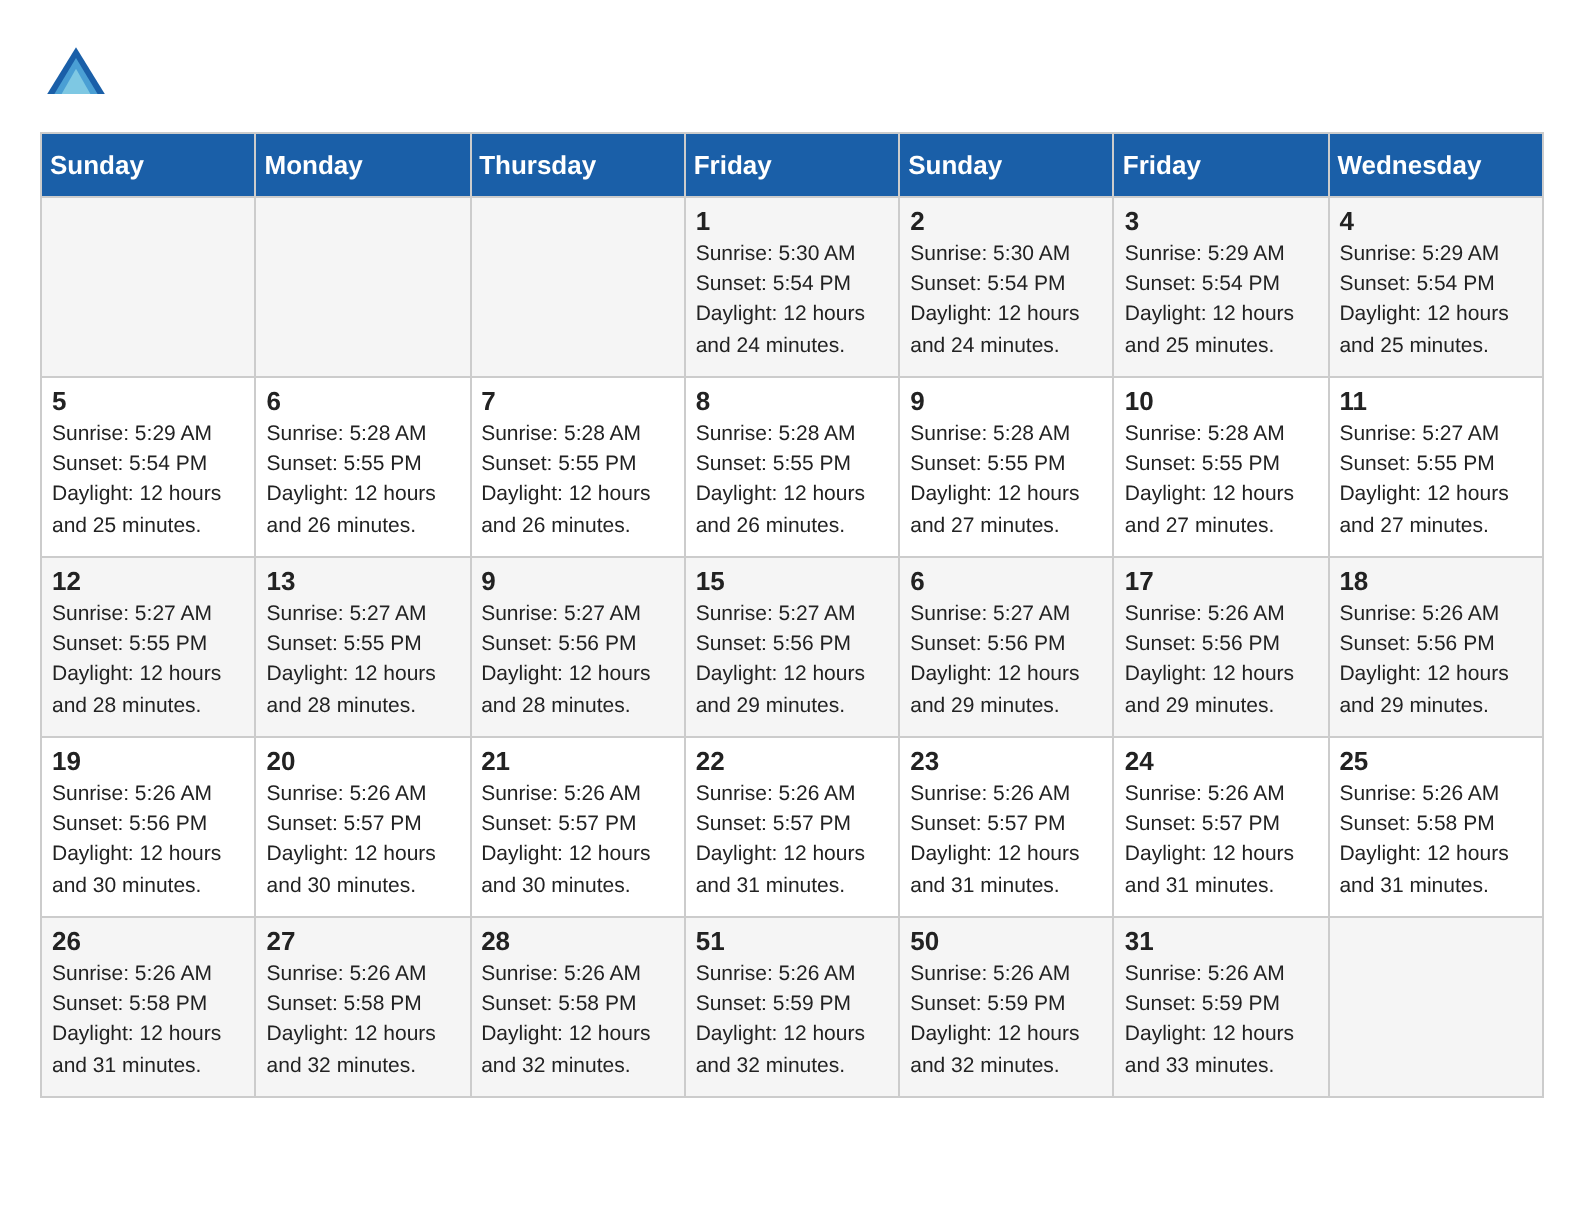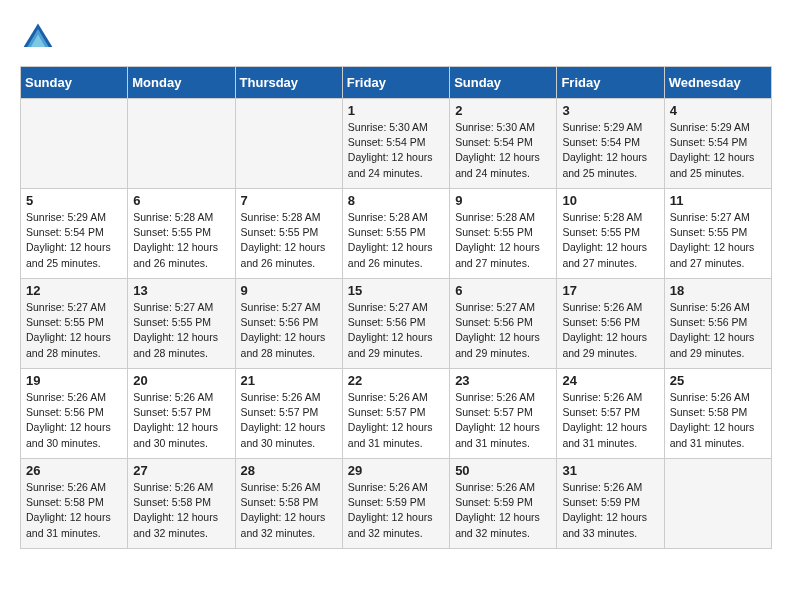--- a/index.html
+++ b/index.html
@@ -247,21 +247,21 @@
         </td>
         <td>
           <span class="day-num">27</span>
           <div class="cell-info">Sunrise: 5:26 AM<br>Sunset: 5:58 PM<br>Daylight: 12 hours<br>and 32 minutes.</div>
         </td>
         <td>
           <span class="day-num">28</span>
           <div class="cell-info">Sunrise: 5:26 AM<br>Sunset: 5:58 PM<br>Daylight: 12 hours<br>and 32 minutes.</div>
         </td>
         <td>
-          <span class="day-num">29</span>
+          <span class="day-num">51</span>
           <div class="cell-info">Sunrise: 5:26 AM<br>Sunset: 5:59 PM<br>Daylight: 12 hours<br>and 32 minutes.</div>
         </td>
         <td>
           <span class="day-num">50</span>
           <div class="cell-info">Sunrise: 5:26 AM<br>Sunset: 5:59 PM<br>Daylight: 12 hours<br>and 32 minutes.</div>
         </td>
         <td>
           <span class="day-num">31</span>
           <div class="cell-info">Sunrise: 5:26 AM<br>Sunset: 5:59 PM<br>Daylight: 12 hours<br>and 33 minutes.</div>
         </td>

